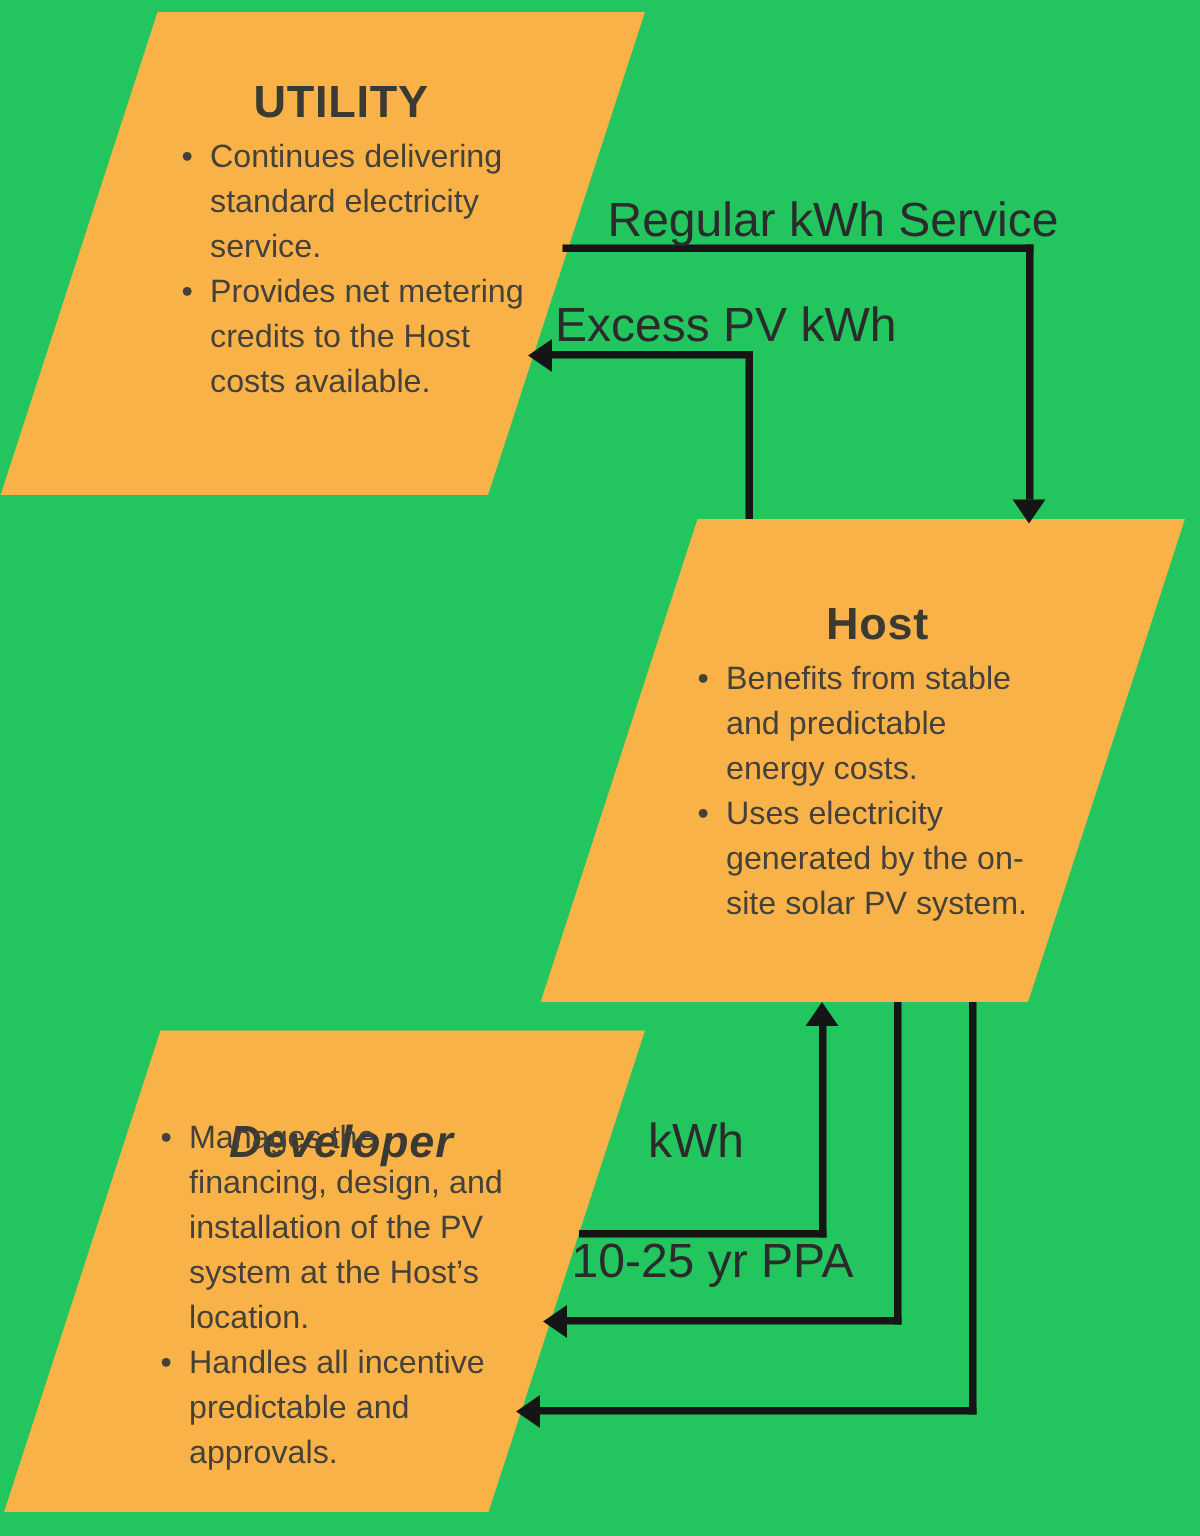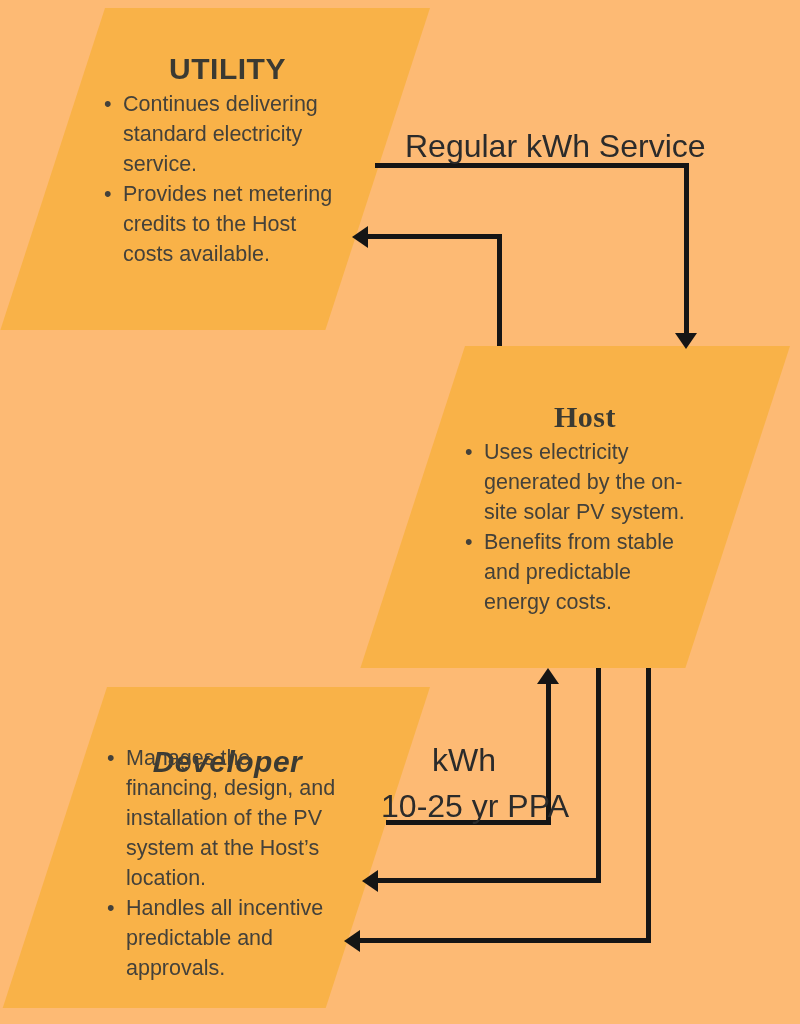--- a/index.html
+++ b/index.html
@@ -4,21 +4,21 @@
 <style>
   html, body { margin: 0; padding: 0; }
   body {
     font-family: "Liberation Sans", "DejaVu Sans", sans-serif;
     background: #ffffff;
   }
   #canvas {
     position: relative;
     width: 800px;
     height: 1024px;
-    background: #fdba74;
+    background: #22c55e;
     overflow: hidden;
   }
   
   .shape {
     position: absolute;
     background: #f9b248;
     transform: skewX(-18deg);
     transform-origin: 0 0;
   }
   #shape-utility   { left: 105px; top: 8px;   width: 325px; height: 322px; }
@@ -29,21 +29,21 @@
   .node-title {
     position: absolute;
     font-weight: bold;
     font-size: 30px;
     line-height: 32px;
     color: #3b3a32;
     text-align: center;
     letter-spacing: 0.5px;
   }
   #title-utility   { left: 115px; top: 53px;  width: 225px; }
-  #title-host      { left: 470px; top: 401px; width: 230px; font-family: Liberation Serif, serif; }
+  #title-host      { left: 470px; top: 401px; width: 230px; }
   #title-developer { left: 115px; top: 746px; width: 225px; font-style: italic; }
 
   .bullets {
     position: absolute;
     list-style: none;
     margin: 0;
     padding: 0;
     font-size: 21.5px;
     line-height: 30px;
     color: #44413a;
@@ -52,21 +52,21 @@
     position: relative;
     padding-left: 22px;
     width: 215px;
   }
   .bullets li::before {
     content: "\2022";
     position: absolute;
     left: 3px;
     top: 0;
   }
-  #bullets-utility   { left: 101px; top: 89px;  }
+  #bullets-utility   { left: 118px; top: 89px;  }
   #bullets-host      { left: 462px; top: 437px; }
   #bullets-developer { left: 104px; top: 743px; }
 
   
   .seg {
     position: absolute;
     background: #151515;
   }
   .head {
     position: absolute;
@@ -92,58 +92,59 @@
     position: absolute;
     font-size: 32px;
     line-height: 28px;
     color: #2b2b2b;
     text-align: center;
     white-space: nowrap;
   }
   #label-regular  { left: 405px; top: 132px; width: 265px; }
   #label-excess   { left: 370px; top: 202px; width: 195px; }
   #label-kwh      { left: 414px; top: 746px; width: 100px; }
-  #label-ppa      { left: 380px; top: 792px; width: 190px; }
+  #label-ppa      { left: 380px; top: 826px; width: 190px; }
   #label-payment  { left: 354px; top: 904px; width: 300px; }
 </style>
 </head>
 <body>
 
 <div id="canvas">
 
   <div class="shape" id="shape-utility"></div>
   <div class="shape" id="shape-host"></div>
   <div class="shape" id="shape-developer"></div>
 
   <div class="node-title" id="title-utility">UTILITY</div>
   <ul class="bullets" id="bullets-utility">
     <li>Continues delivering standard electricity service.</li>
     <li>Provides net metering credits to the Host costs available.</li>
   </ul>
 
   <div class="node-title" id="title-host">Host</div>
   <ul class="bullets" id="bullets-host">
+    <li>Benefits from stable and predictable energy costs.</li>
     <li>Uses electricity generated by the on-site solar PV system.</li>
-    <li>Benefits from stable and predictable energy costs.</li>
   </ul>
 
   <div class="node-title" id="title-developer">Developer</div>
   <ul class="bullets" id="bullets-developer">
     <li>Manages the financing, design, and installation of the PV system at the Host’s location.</li>
     <li>Handles all incentive predictable and approvals.</li>
   </ul>
 
   <div class="seg" style="left:375px; top:163px; width:314px; height:5px;"></div>
   <div class="seg" style="left:684px; top:163px; width:5px; height:170px;"></div>
   <div class="head head-down" style="left:675px; top:333px;"></div>
   <div class="flow-label" id="label-regular">Regular kWh Service</div>
 
   <div class="head head-left" style="left:352px; top:226px;"></div>
   <div class="seg" style="left:366px; top:234px; width:136px; height:5px;"></div>
   <div class="seg" style="left:497px; top:234px; width:5px; height:112px;"></div>
+  <div class="flow-label" id="label-excess">Excess PV kWh</div>
 
   <div class="seg" style="left:386px; top:820px; width:165px; height:5px;"></div>
   <div class="seg" style="left:546px; top:684px; width:5px; height:141px;"></div>
   <div class="head head-up" style="left:537px; top:668px;"></div>
   <div class="flow-label" id="label-kwh">kWh</div>
 
   <div class="seg" style="left:596px; top:668px; width:5px; height:215px;"></div>
   <div class="seg" style="left:378px; top:878px; width:223px; height:5px;"></div>
   <div class="head head-left" style="left:362px; top:870px;"></div>
   <div class="flow-label" id="label-ppa">10-25 yr PPA</div>

